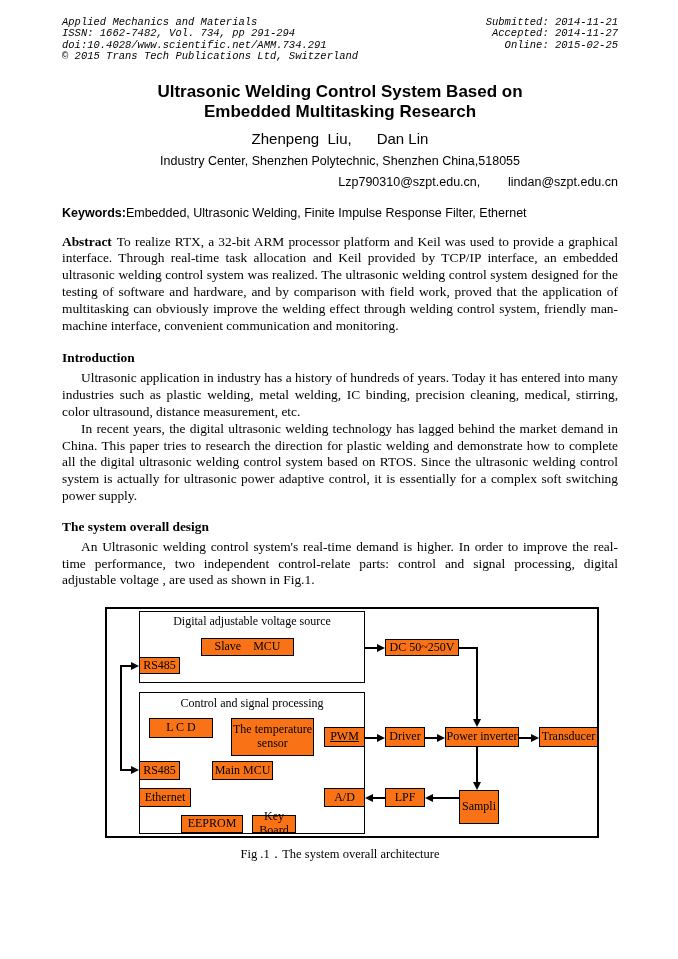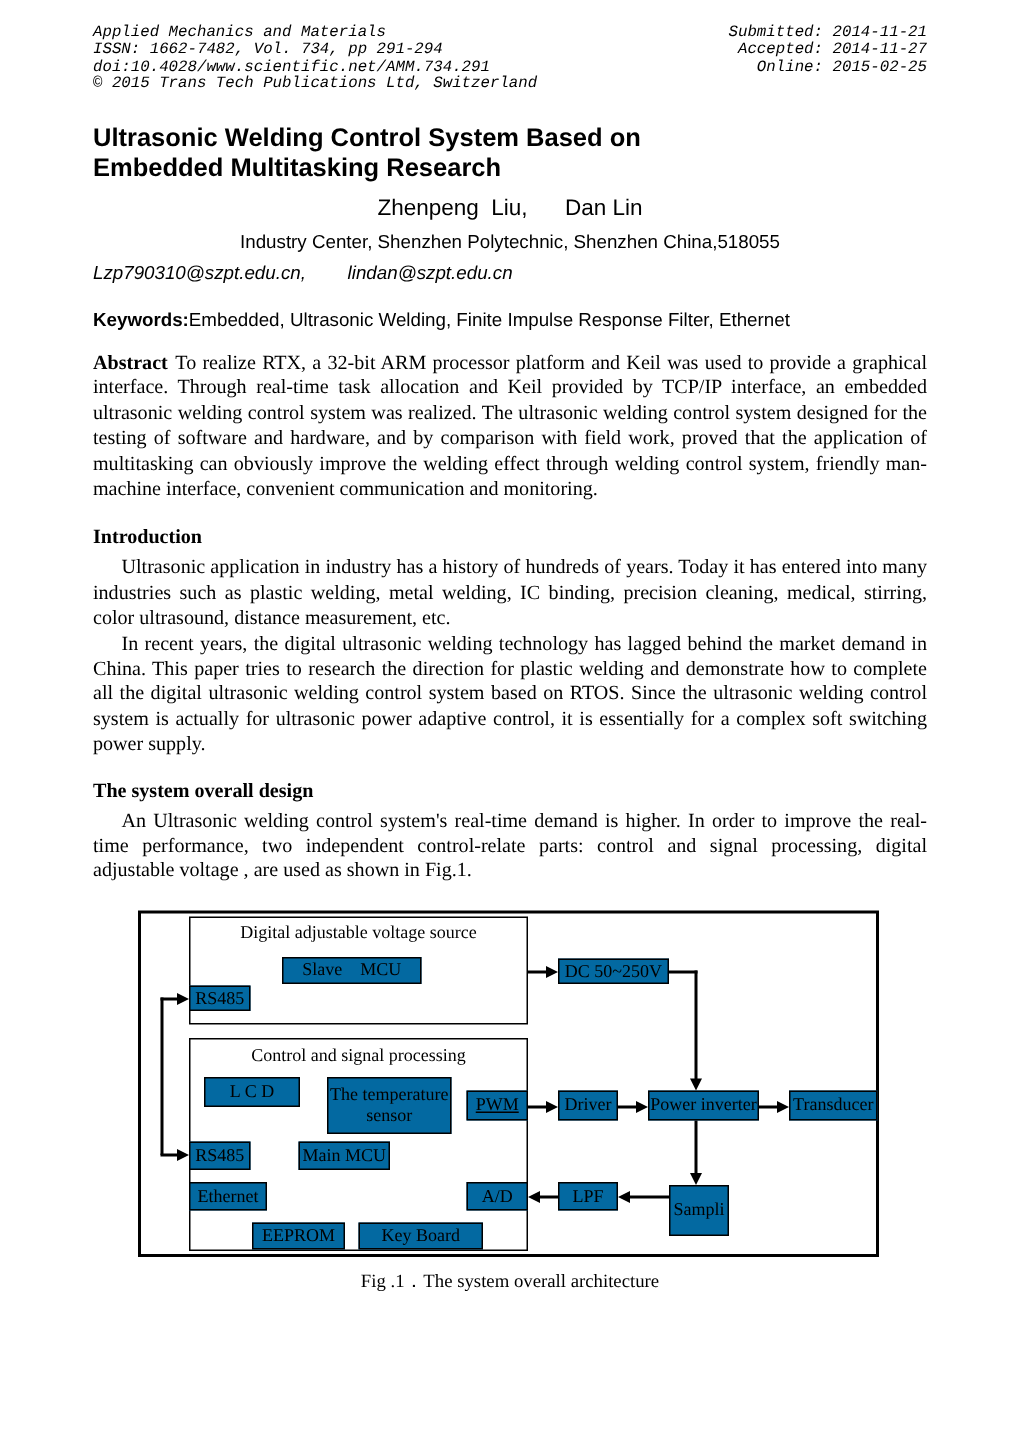--- a/index.html
+++ b/index.html
@@ -10,46 +10,46 @@
     color:#000;
     font-family:"Liberation Serif", serif;
     box-sizing:border-box;
     padding:17px 60px 0 62px;
     overflow:hidden;
   }
   
   .hdr { display:flex; justify-content:space-between; font-style:italic; font-size:10.5px; line-height:11.3px;font-family:Liberation Mono, monospace; }
   .hdr-right { text-align:right; }
   
-  .title { font-family:"Liberation Sans", sans-serif; font-weight:bold; font-size:17px; line-height:20px; margin-top:20px; }
+  .title { text-align:center; font-family:"Liberation Sans", sans-serif; font-weight:bold; font-size:17px; line-height:20px; margin-top:20px; }
   .authors { text-align:center; font-family:"Liberation Sans", sans-serif; font-size:15px; line-height:18px; margin-top:8px; white-space:pre-wrap; }
   .affil { text-align:center; font-family:"Liberation Sans", sans-serif; font-size:12.5px; line-height:15px; margin-top:6px; }
-  .emails { text-align:left; font-family:"Liberation Sans", sans-serif; font-size:12.5px; line-height:15px; margin-top:6px; white-space:pre-wrap;font-style:italic; }
+  .emails { text-align:right; font-family:"Liberation Sans", sans-serif; font-size:12.5px; line-height:15px; margin-top:6px; white-space:pre-wrap; }
   
   .keywords { font-family:"Liberation Sans", sans-serif; font-size:12.5px; line-height:15px; margin-top:16px; }
   .keywords b { margin-right:0; }
   
   .para { font-size:13.4px; line-height:16.8px; text-align:justify; margin:0; }
   .abstract { margin-top:10px; }
   .abstract b { margin-right:5px; }
   .h2 { font-size:13.4px; font-weight:bold; margin:16px 0 4px 0; }
   .h2.second { margin-top:14px; }
   .indent { text-indent:19px; }
   
   .figure {
     position:relative;
     width:494px; height:231px;
     border:2px solid #000;
-    margin:18px 0 0 30px;
+    margin:18px 0 0 43px;
     box-sizing:border-box;
     font-size:12px; line-height:1.15;
   }
   .fbox, .grect, .flabel, .hline, .vline, .ar, .al, .ad { position:absolute; box-sizing:border-box; }
   .fbox {
-    border:1.5px solid #000; background:#0369a1;
+    border:1.5px solid #000; background:#f97316;
     display:flex; align-items:center; justify-content:center;
     text-align:center; white-space:pre-wrap;
   }
   .grect { border:1.5px solid #000; }
   .flabel { text-align:center; }
   .hline { height:1.5px; background:#000; }
   .vline { width:1.5px; background:#000; }
   .ar { width:0; height:0; border-top:4px solid transparent; border-bottom:4px solid transparent; border-left:8px solid #000; }
   .al { width:0; height:0; border-top:4px solid transparent; border-bottom:4px solid transparent; border-right:8px solid #000; }
   .ad { width:0; height:0; border-left:4px solid transparent; border-right:4px solid transparent; border-top:8px solid #000; }
@@ -105,21 +105,21 @@
     <div class="fbox" style="left:32px;top:48px;width:41px;height:17px;">RS485</div>
 
     <div class="fbox" style="left:42px;top:109px;width:64px;height:20px;">L C D</div>
     <div class="fbox" style="left:124px;top:109px;width:83px;height:38px;">The temperature sensor</div>
     <div class="fbox" style="left:217px;top:118px;width:41px;height:20px;text-decoration:underline;">PWM</div>
     <div class="fbox" style="left:32px;top:152px;width:41px;height:19px;">RS485</div>
     <div class="fbox" style="left:105px;top:152px;width:61px;height:19px;">Main MCU</div>
     <div class="fbox" style="left:32px;top:179px;width:52px;height:19px;">Ethernet</div>
     <div class="fbox" style="left:217px;top:179px;width:41px;height:19px;">A/D</div>
     <div class="fbox" style="left:74px;top:206px;width:62px;height:18px;">EEPROM</div>
-    <div class="fbox" style="left:145px;top:206px;width:83px;height:18px;">Key Board</div>
+    <div class="fbox" style="left:145px;top:206px;width:44px;height:18px;">Key Board</div>
 
     <div class="fbox" style="left:278px;top:30px;width:74px;height:17px;">DC 50~250V</div>
     <div class="fbox" style="left:278px;top:118px;width:40px;height:20px;">Driver</div>
     <div class="fbox" style="left:338px;top:118px;width:74px;height:20px;">Power inverter</div>
     <div class="fbox" style="left:432px;top:118px;width:59px;height:20px;">Transducer</div>
     <div class="fbox" style="left:278px;top:179px;width:40px;height:19px;">LPF</div>
     <div class="fbox" style="left:352px;top:181px;width:40px;height:34px;">Sampli</div>
 
     <div class="vline" style="left:13px;top:56px;height:105px;"></div>
     <div class="hline" style="left:13px;top:56px;width:13px;"></div>

